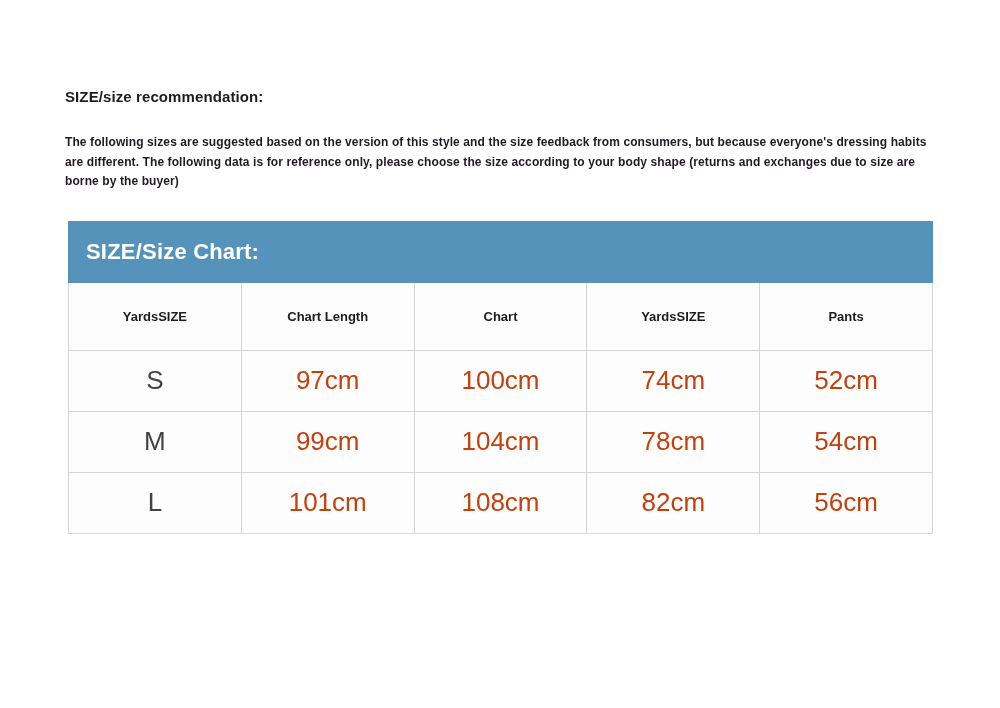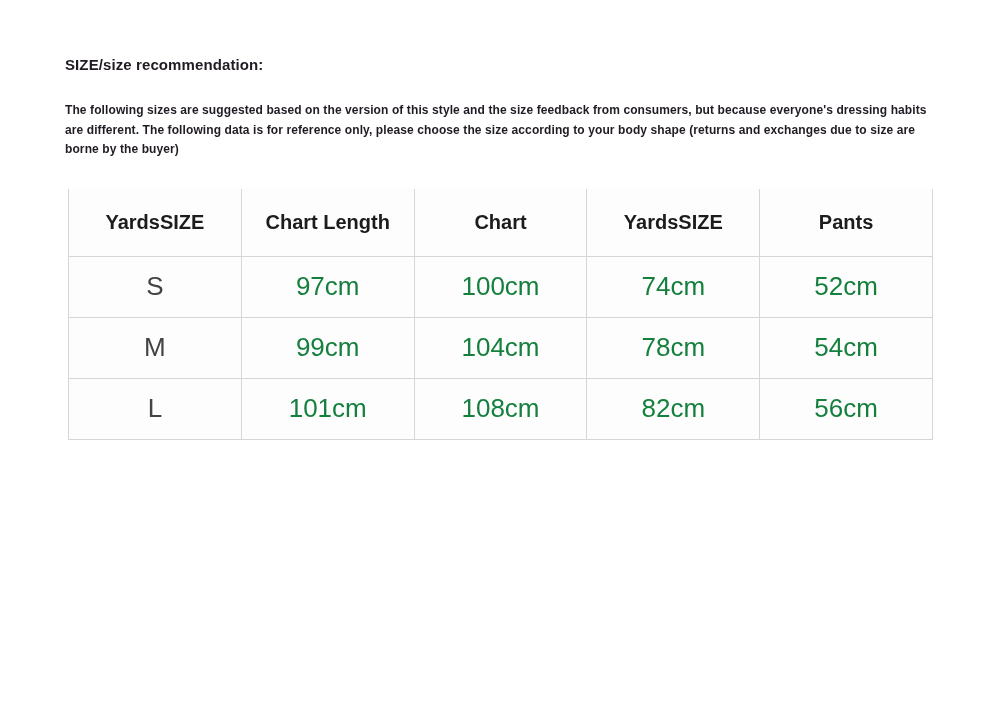--- a/index.html
+++ b/index.html
@@ -6,21 +6,21 @@
     margin: 0;
     padding: 0;
     background: #ffffff;
     font-family: "Liberation Sans", "DejaVu Sans", sans-serif;
   }
   .page {
     width: 1000px;
     height: 708px;
     background: #ffffff;
     box-sizing: border-box;
-    padding: 56px 65px 0 65px;
+    padding: 88px 65px 0 65px;
     overflow: hidden;
   }
   .heading {
     font-size: 15px;
     font-weight: bold;
     color: #211b24;
     margin: 0 0 27px 0;
     line-height: 1.2;
     letter-spacing: 0.1px;
   }
@@ -56,47 +56,50 @@
     background: #fdfdfd;
   }
   table.size-table th,
   table.size-table td {
     border: 1px solid #d6d6d6;
     text-align: center;
     padding: 0;
   }
   table.size-table th {
     height: 67px;
-    font-size: 20px;
+    font-size: 13px;
     font-weight: bold;
     color: #1c1c1c;
   }
   table.size-table td {
     height: 60px;
     font-size: 26px;
     font-weight: normal;
-    color: #15803d;
+    color: #c2410c;
   }
   table.size-table td.size-cell {
     color: #434343;
   }
   
   table.size-table tr:first-child th { border-top: none; }
 </style>
 </head>
 <body>
 
 <div class="page">
 
   <h2 class="heading">SIZE/size recommendation:</h2>
 
   <p class="intro">The following sizes are suggested based on the version of this style and the size feedback from consumers, but because everyone's dressing habits are different. The following data is for reference only, please choose the size according to your body shape (returns and exchanges due to size are borne by the buyer)</p>
 
   <div class="chart-wrap">
 
+    <div class="banner">
+      <span>SIZE/Size Chart:</span>
+    </div>
 
     <table class="size-table">
       <thead>
         <tr>
           <th>YardsSIZE</th>
           <th>Chart Length</th>
           <th>Chart</th>
           <th>YardsSIZE</th>
           <th>Pants</th>
         </tr>

